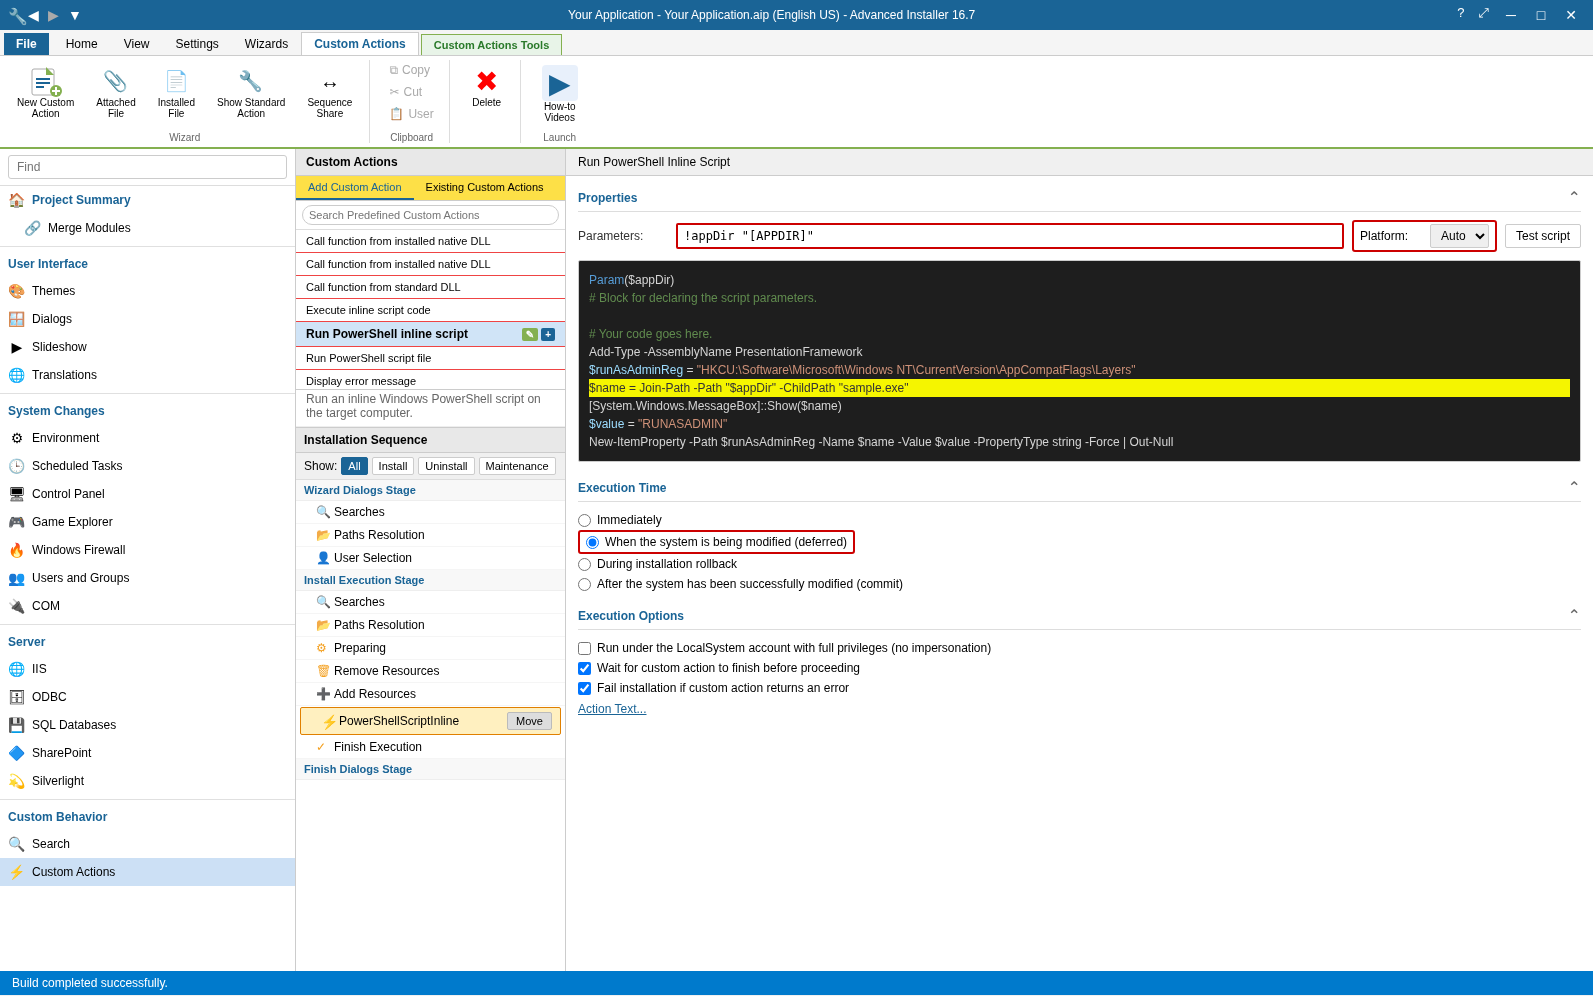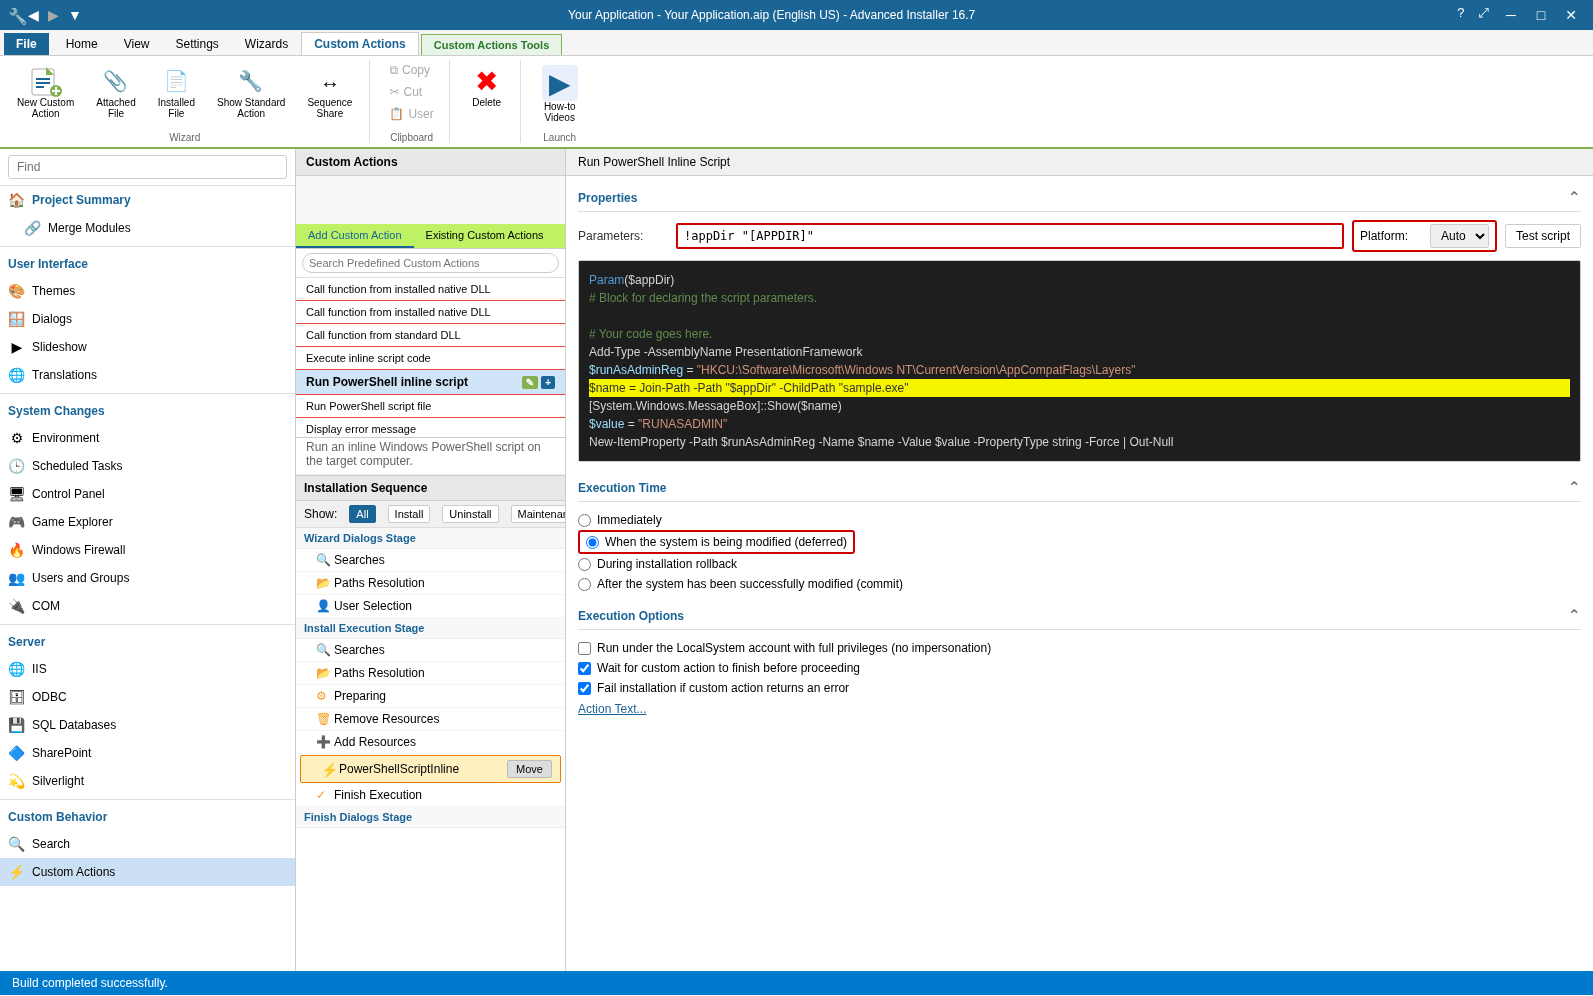--- a/index.html
+++ b/index.html
@@ -40,34 +40,34 @@
     .search-input { width: 100%; padding: 4px 8px; border: 1px solid #ccc; border-radius: 3px; font-size: 12px; }
     .sidebar-item { display: flex; align-items: center; gap: 6px; padding: 5px 8px; cursor: pointer; }
     .sidebar-item.selected { background: #cce0f5; }
     .sidebar-item .item-icon { width: 18px; height: 18px; display: flex; align-items: center; justify-content: center; font-size: 14px; flex-shrink: 0; }
     .sidebar-header { padding: 6px 8px; font-size: 12px; font-weight: bold; color: #1a6496; cursor: pointer; }
     .section-divider { height: 1px; background: #e0e0e0; margin: 4px 0; }
 
     
     .center-pane { width: 270px; border-right: 1px solid #ccc; background: #f8f8f8; display: flex; flex-direction: column; overflow: hidden; }
     .center-pane-title { background: #e8e8e8; padding: 6px 10px; font-size: 12px; font-weight: bold; border-bottom: 1px solid #ccc; }
-    .center-pane-tabs { display: flex; border-bottom: 1px solid #ccc; background: #bef264; margin-top: 48px; }
+    .center-pane-tabs { display: flex; border-bottom: 1px solid #ccc; background: #fde047; }
     .center-tab { padding: 5px 12px; cursor: pointer; border-bottom: 2px solid transparent; font-size: 11px; }
     .center-tab.active { border-bottom-color: #1a6496; color: #1a6496; }
     .search-predefined { padding: 4px 6px; border-bottom: 1px solid #ddd; background: white; }
     .search-predefined input { width: 100%; padding: 3px 6px; border: 1px solid #ccc; border-radius: 2px; font-size: 11px; }
     .actions-list { overflow-y: auto; flex: 1; background: white; }
     .action-item { padding: 5px 10px; cursor: pointer; border-bottom: 1px solid #ef4444; font-size: 11px; }
     .action-item.selected { background: #d0e4f7; font-weight: bold; }
     .action-item-desc { font-size: 12px; color: #666; padding: 2px 10px 6px; background: white; border-bottom: 1px solid #eee; }
 
     
     .sequence-section { border-top: 1px solid #ccc; }
     .sequence-title { background: #e8e8e8; padding: 5px 8px; font-size: 11px; font-weight: bold; border-bottom: 1px solid #ccc; display: flex; align-items: center; justify-content: space-between; }
-    .show-filters { display: flex; gap: 12px; align-items: center; padding: 4px 8px; background: #f0f0f0; border-bottom: 1px solid #ddd; font-size: 11px; }
+    .show-filters { display: flex; gap: 4px; align-items: center; padding: 4px 8px; background: #f0f0f0; border-bottom: 1px solid #ddd; font-size: 11px; }
     .filter-btn { padding: 2px 6px; border: 1px solid #ccc; border-radius: 2px; cursor: pointer; background: white; font-size: 11px; }
     .filter-btn.active { background: #1a6496; color: white; border-color: #1a6496; }
     .stage-header { padding: 4px 8px; font-size: 11px; font-weight: bold; color: #1a6496; background: #f8f8f8; border-bottom: 1px solid #eee; }
     .seq-item { display: flex; align-items: center; gap: 4px; padding: 4px 8px 4px 20px; cursor: pointer; border-bottom: 1px solid #f5f5f5; font-size: 11px; }
     .seq-item.highlighted { background: #fff0c0; border: 1px solid #e0a000; }
     .seq-item .seq-icon { width: 14px; height: 14px; font-size: 12px; color: #f4a020; }
     .move-btn { background: #ddd; border: 1px solid #bbb; padding: 2px 8px; cursor: pointer; font-size: 11px; border-radius: 2px; }
 
     
     .right-pane { flex: 1; background: white; display: flex; flex-direction: column; overflow: hidden; }

